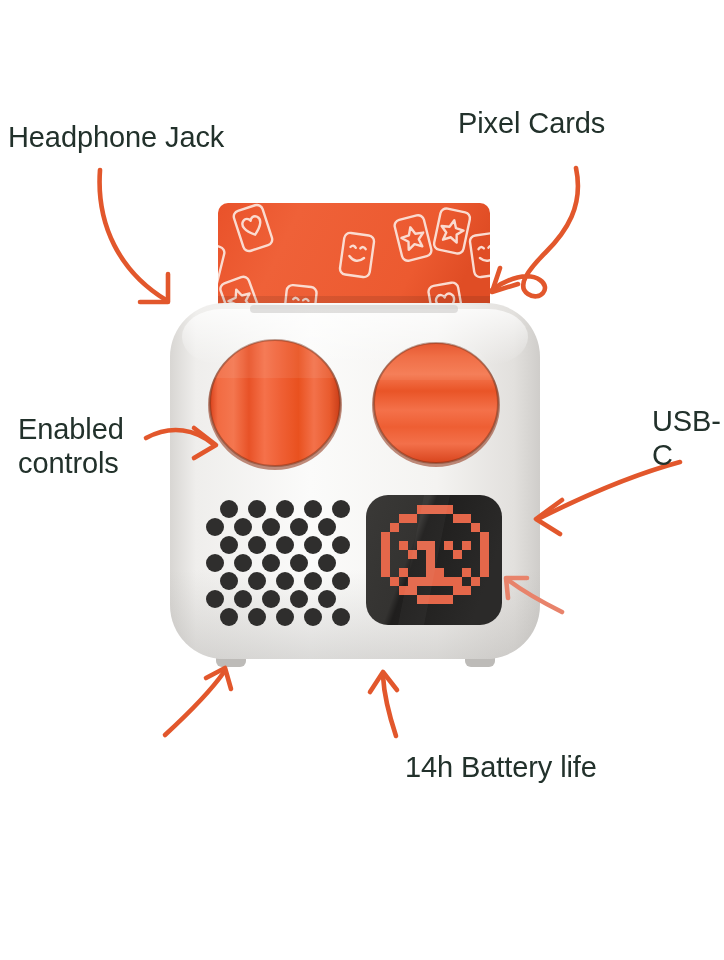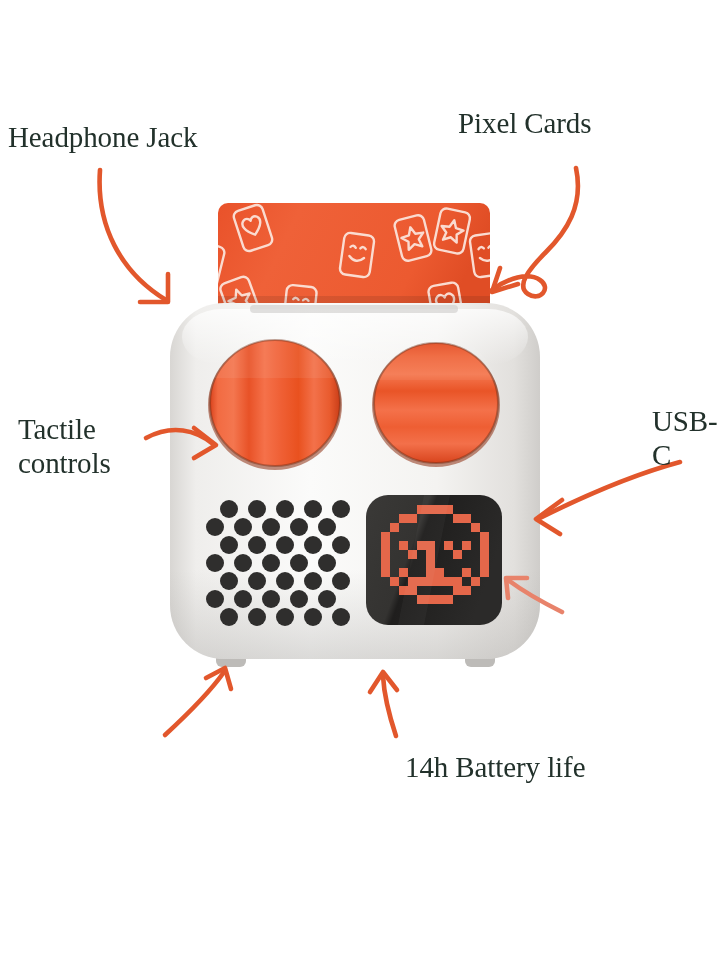--- a/index.html
+++ b/index.html
@@ -4,21 +4,21 @@
 <title>Yoto Player Feature Callouts</title>
 <style>
   html,body{margin:0;padding:0;}
   body{
     width:724px;height:960px;
     background:#ffffff;
     font-family:"Liberation Sans", sans-serif;
     overflow:hidden;
     position:relative;
   }
-  #stage{position:absolute;inset:0;width:724px;height:960px;font-family:Liberation Serif, serif;}
+  #stage{position:absolute;inset:0;width:724px;height:960px;}
 
   .label{
     position:absolute;
     color:#22312b;
     font-size:29px;
     line-height:1.18;
     letter-spacing:-0.1px;
     white-space:pre-line;
     font-weight:400;
   }
@@ -300,21 +300,21 @@
         <path d="M396 736 C 388 712, 384 694, 383 676"></path>
         <path d="M370 692 L383 672 L397 690"></path>
       </g>
     </g>
   </svg>
 
   <div class="label lbl-headphone">Headphone Jack</div>
 
   <div class="label lbl-audio">Pixel Cards</div>
 
-  <div class="label lbl-tactile">Tactile
+  <div class="label lbl-tactile">Enabled
 controls</div>
 
   <div class="label lbl-usbc">USB-C</div>
 
 
 
   <div class="label lbl-batt">14h Battery life</div>
 
 </div>
 

